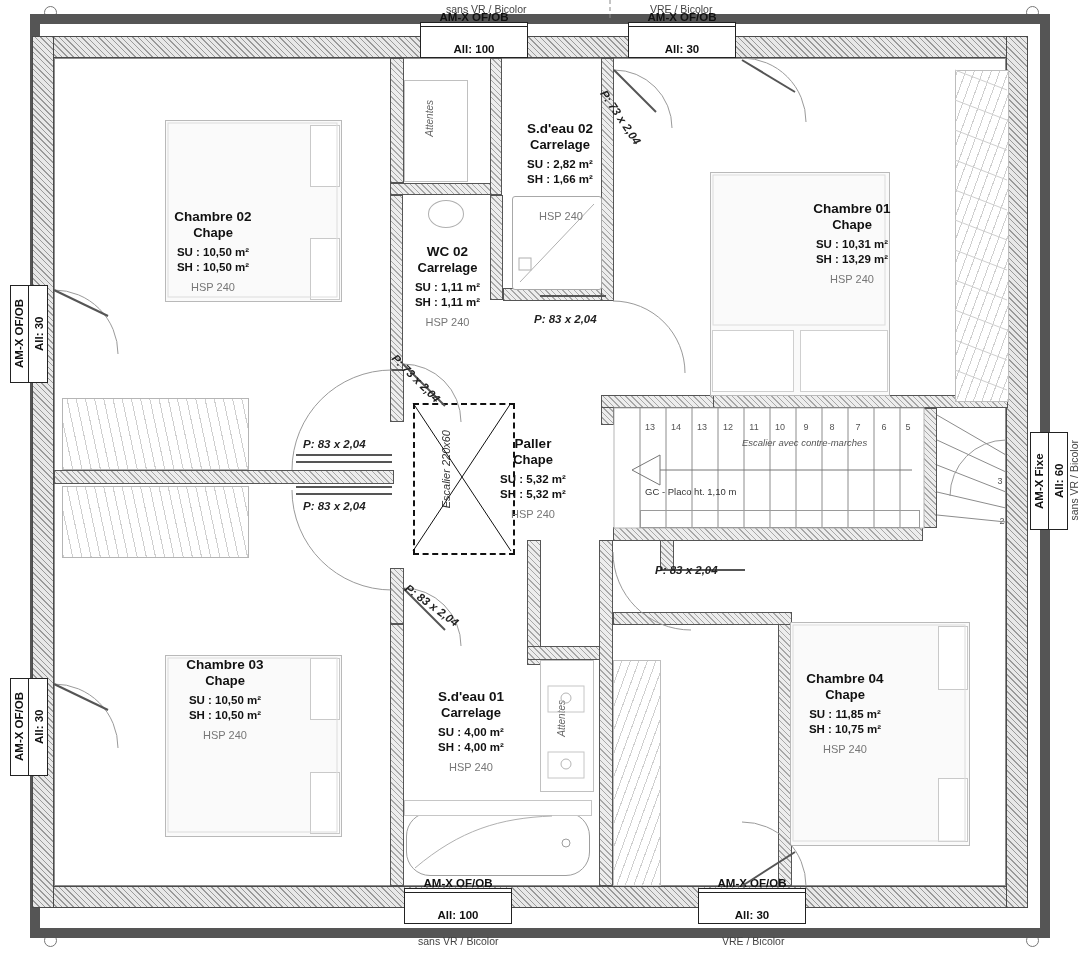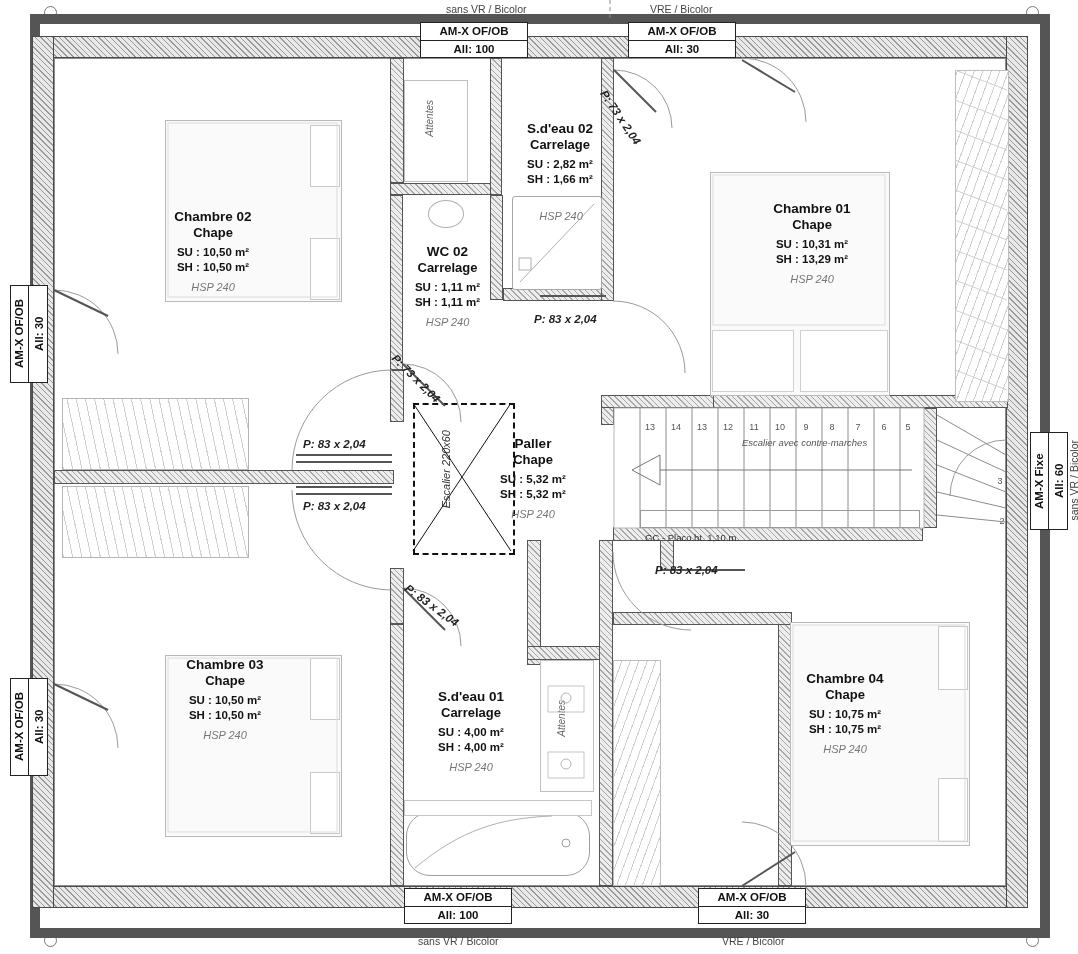--- a/index.html
+++ b/index.html
@@ -26,33 +26,33 @@
       repeating-linear-gradient(45deg,#a8a8a8 0 1px,rgba(0,0,0,0) 1px 4px),
       #ededed;
     border:1px solid #555;box-sizing:border-box;
   }
   
   .lbl{position:absolute;text-align:center;color:#111;line-height:1.28;}
   .lbl .t1{font-weight:bold;font-size:13.5px;}
   .lbl .t2{font-weight:bold;font-size:13px;}
   .lbl .su{font-weight:bold;font-size:11.5px;margin-top:3px;}
   .lbl .sh{font-weight:bold;font-size:11.5px;}
-  .lbl .hsp{font-style:italic;font-size:11px;color:#777;margin-top:6px;}
+  .lbl .hsp{font-size:11px;color:#777;margin-top:6px;}
   .dim-door{
     position:absolute;font-style:italic;font-weight:bold;font-size:11.5px;color:#222;
     white-space:nowrap;
   }
   
   .wintag{
     position:absolute;background:#fff;border:1px solid #222;box-sizing:border-box;
     text-align:center;font-size:11.5px;font-weight:bold;color:#111;
     display:flex;flex-direction:column;justify-content:center;
   }
   .wintag .r1{border-bottom:1px solid #222;padding:1px 2px;line-height:1.25;text-align:center;}
-  .wintag .r2{padding:1px 2px;line-height:1.25;}
+  .wintag .r2{padding:15px 2px;line-height:1.25;}
   .wintag.vert{writing-mode:vertical-rl;transform:rotate(180deg);}
   .wintag.vert .r1{border-bottom:none;border-left:1px solid #222;}
   .ext-note{position:absolute;font-size:10.5px;color:#444;white-space:nowrap;}
   .ext-note.vert{writing-mode:vertical-rl;transform:rotate(180deg);}
   
   .bed{position:absolute;border:1px solid #b9b9b9;background:#fafafa;}
   .bed-in{position:absolute;border:1px solid #cfcfcf;background:#fff;}
   .pillow{position:absolute;border:1px solid #c9c9c9;background:#fff;}
   .box-thin{position:absolute;border:1px solid #c0c0c0;background:#fff;}
   .dash-box{position:absolute;border:2px dashed #111;background:transparent;}
@@ -315,40 +315,40 @@
   </svg>
 
   <div class="lbl" style="left:128px;top:208px;width:170px;">
     <div class="t1">Chambre 02</div>
     <div class="t2">Chape</div>
     <div class="su">SU : 10,50 m²</div>
     <div class="sh">SH : 10,50 m²</div>
     <div class="hsp">HSP 240</div>
   </div>
 
-  <div class="lbl" style="left:715px;top:200px;width:194px;">
+  <div class="lbl" style="left:715px;top:200px;width:194px;padding-left:40px;">
     <div class="t1">Chambre 01</div>
     <div class="t2">Chape</div>
     <div class="su">SU : 10,31 m²</div>
     <div class="sh">SH : 13,29 m²</div>
     <div class="hsp">HSP 240</div>
   </div>
 
   <div class="lbl" style="left:140px;top:656px;width:170px;">
     <div class="t1">Chambre 03</div>
     <div class="t2">Chape</div>
     <div class="su">SU : 10,50 m²</div>
     <div class="sh">SH : 10,50 m²</div>
     <div class="hsp">HSP 240</div>
   </div>
 
   <div class="lbl" style="left:760px;top:670px;width:170px;">
     <div class="t1">Chambre 04</div>
     <div class="t2">Chape</div>
-    <div class="su">SU : 10,75 m²</div>
+    <div class="su">SU : 11,85 m²</div>
     <div class="sh">SH : 10,75 m²</div>
     <div class="hsp">HSP 240</div>
   </div>
 
   <div class="lbl" style="left:482px;top:120px;width:156px;">
     <div class="t1">S.d'eau 02</div>
     <div class="t2">Carrelage</div>
     <div class="su">SU : 2,82 m²</div>
     <div class="sh">SH : 1,66 m²</div>
   </div>
@@ -382,16 +382,16 @@
 
   <div class="dim-door" style="left:608px;top:88px;transform:rotate(56deg);transform-origin:left top;">P: 73 x 2,04</div>
   <div class="dim-door" style="left:534px;top:313px;">P: 83 x 2,04</div>
   <div class="dim-door" style="left:398px;top:352px;transform:rotate(45deg);transform-origin:left top;">P: 73 x 2,04</div>
   <div class="dim-door" style="left:303px;top:438px;">P: 83 x 2,04</div>
   <div class="dim-door" style="left:303px;top:500px;">P: 83 x 2,04</div>
   <div class="dim-door" style="left:410px;top:582px;transform:rotate(36deg);transform-origin:left top;">P: 83 x 2,04</div>
   <div class="dim-door" style="left:655px;top:564px;">P: 83 x 2,04</div>
 
   <div class="stair-note" style="left:742px;top:437px;">Escalier avec contre-marches</div>
-  <div class="gc-note" style="left:645px;top:532px;">GC - Placo ht. 1,10 m</div>
+  <div class="gc-note" style="left:645px;top:486px;">GC - Placo ht. 1,10 m</div>
   <div class="abs" style="left:640px;top:510px;width:280px;height:18px;border:1px solid #9a9a9a;box-sizing:border-box;"></div>
 
 </div>
 
 </body></html>

